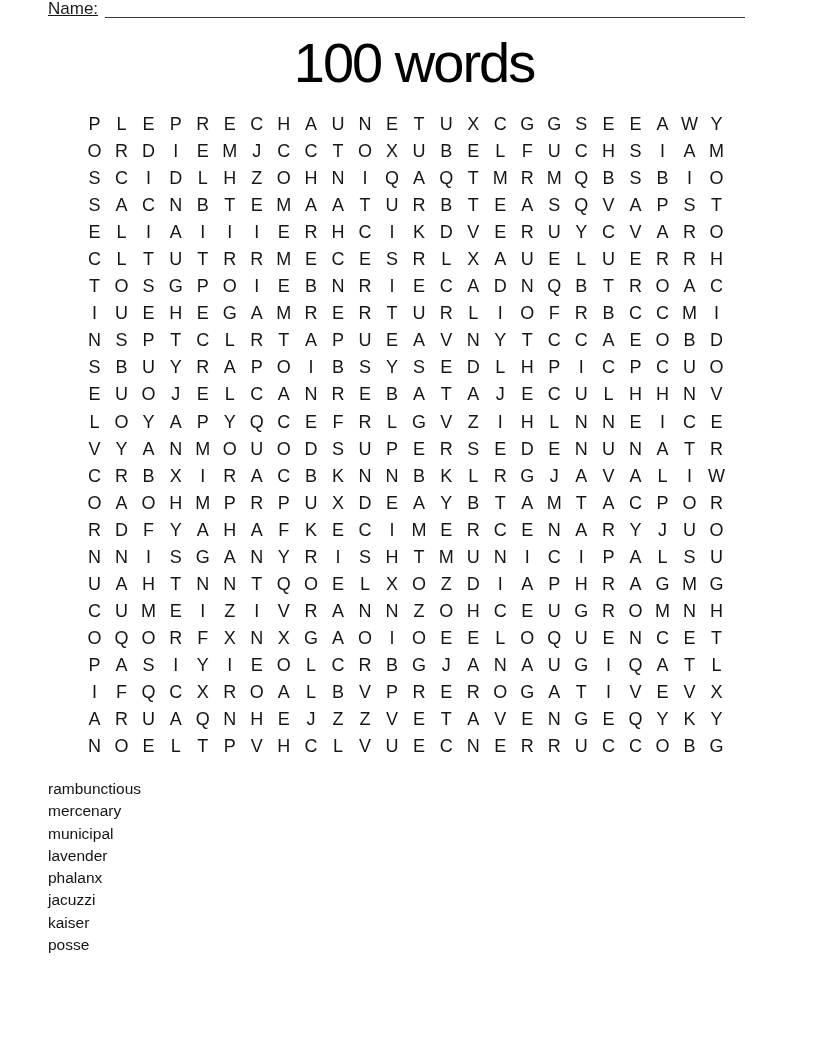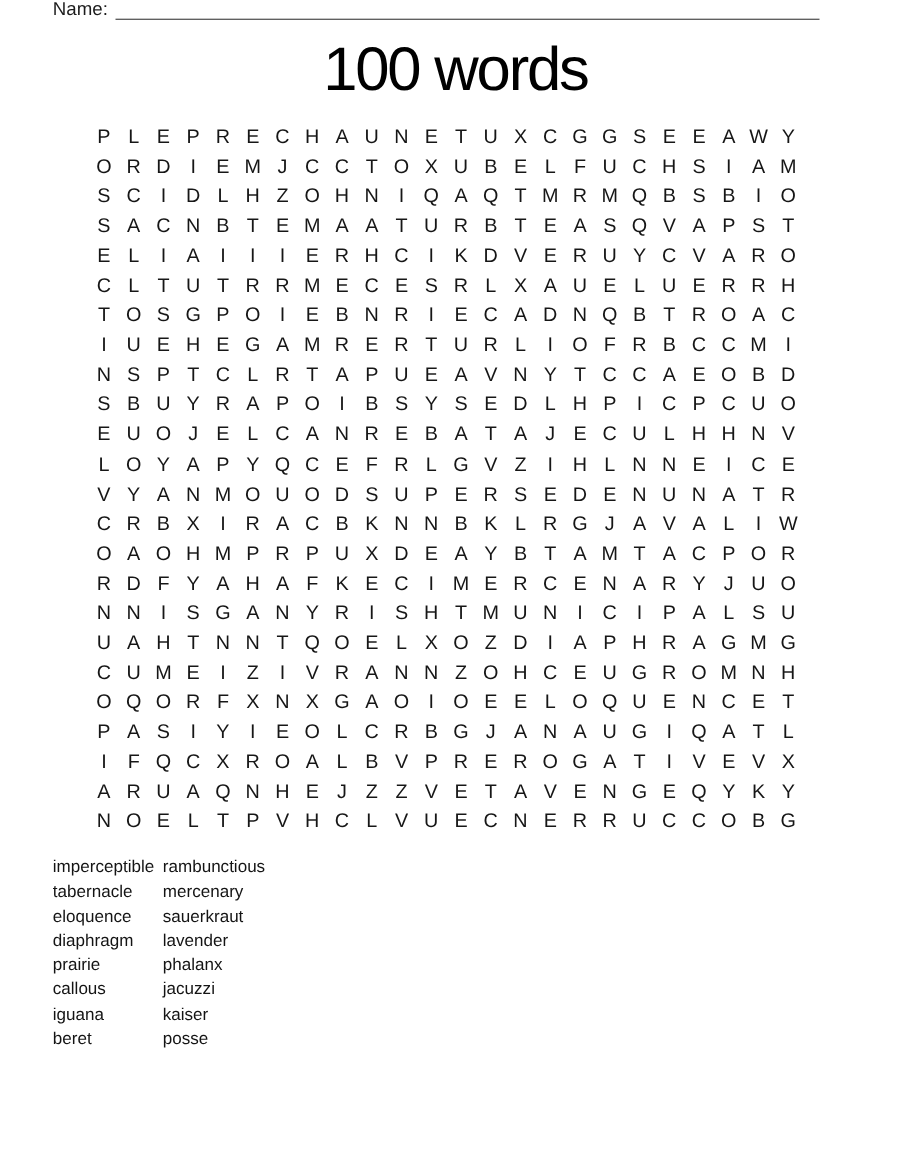--- a/index.html
+++ b/index.html
@@ -19,20 +19,21 @@
   }
   
   .name-row {
     position: absolute;
     top: 0px;
     left: 48px;
     width: 697px;
     display: flex;
     align-items: flex-end;
     height: 18px;
+    text-decoration: underline;
   }
   .name-label {
     font-size: 17px;
     line-height: 18px;
     color: #1c1c1c;
     white-space: nowrap;
   }
   .name-line {
     flex: 1;
     height: 17px;
@@ -674,33 +675,23 @@
       <div class="grid-cell">U</div>
       <div class="grid-cell">C</div>
       <div class="grid-cell">C</div>
       <div class="grid-cell">O</div>
       <div class="grid-cell">B</div>
       <div class="grid-cell">G</div>
     </div>
 
   <div class="word-list">
       <div class="word-col">
-        <div class="word">imperceptible</div>
-        <div class="word">tabernacle</div>
-        <div class="word">eloquence</div>
-        <div class="word">diaphragm</div>
-        <div class="word">prairie</div>
-        <div class="word">callous</div>
-        <div class="word">iguana</div>
-        <div class="word">beret</div>
-      </div>
-      <div class="word-col">
         <div class="word">rambunctious</div>
         <div class="word">mercenary</div>
-        <div class="word">sauerkraut</div>
+        <div class="word">municipal</div>
         <div class="word">lavender</div>
         <div class="word">phalanx</div>
         <div class="word">jacuzzi</div>
         <div class="word">kaiser</div>
         <div class="word">posse</div>
       </div>
     </div>
 
 </div>
 

